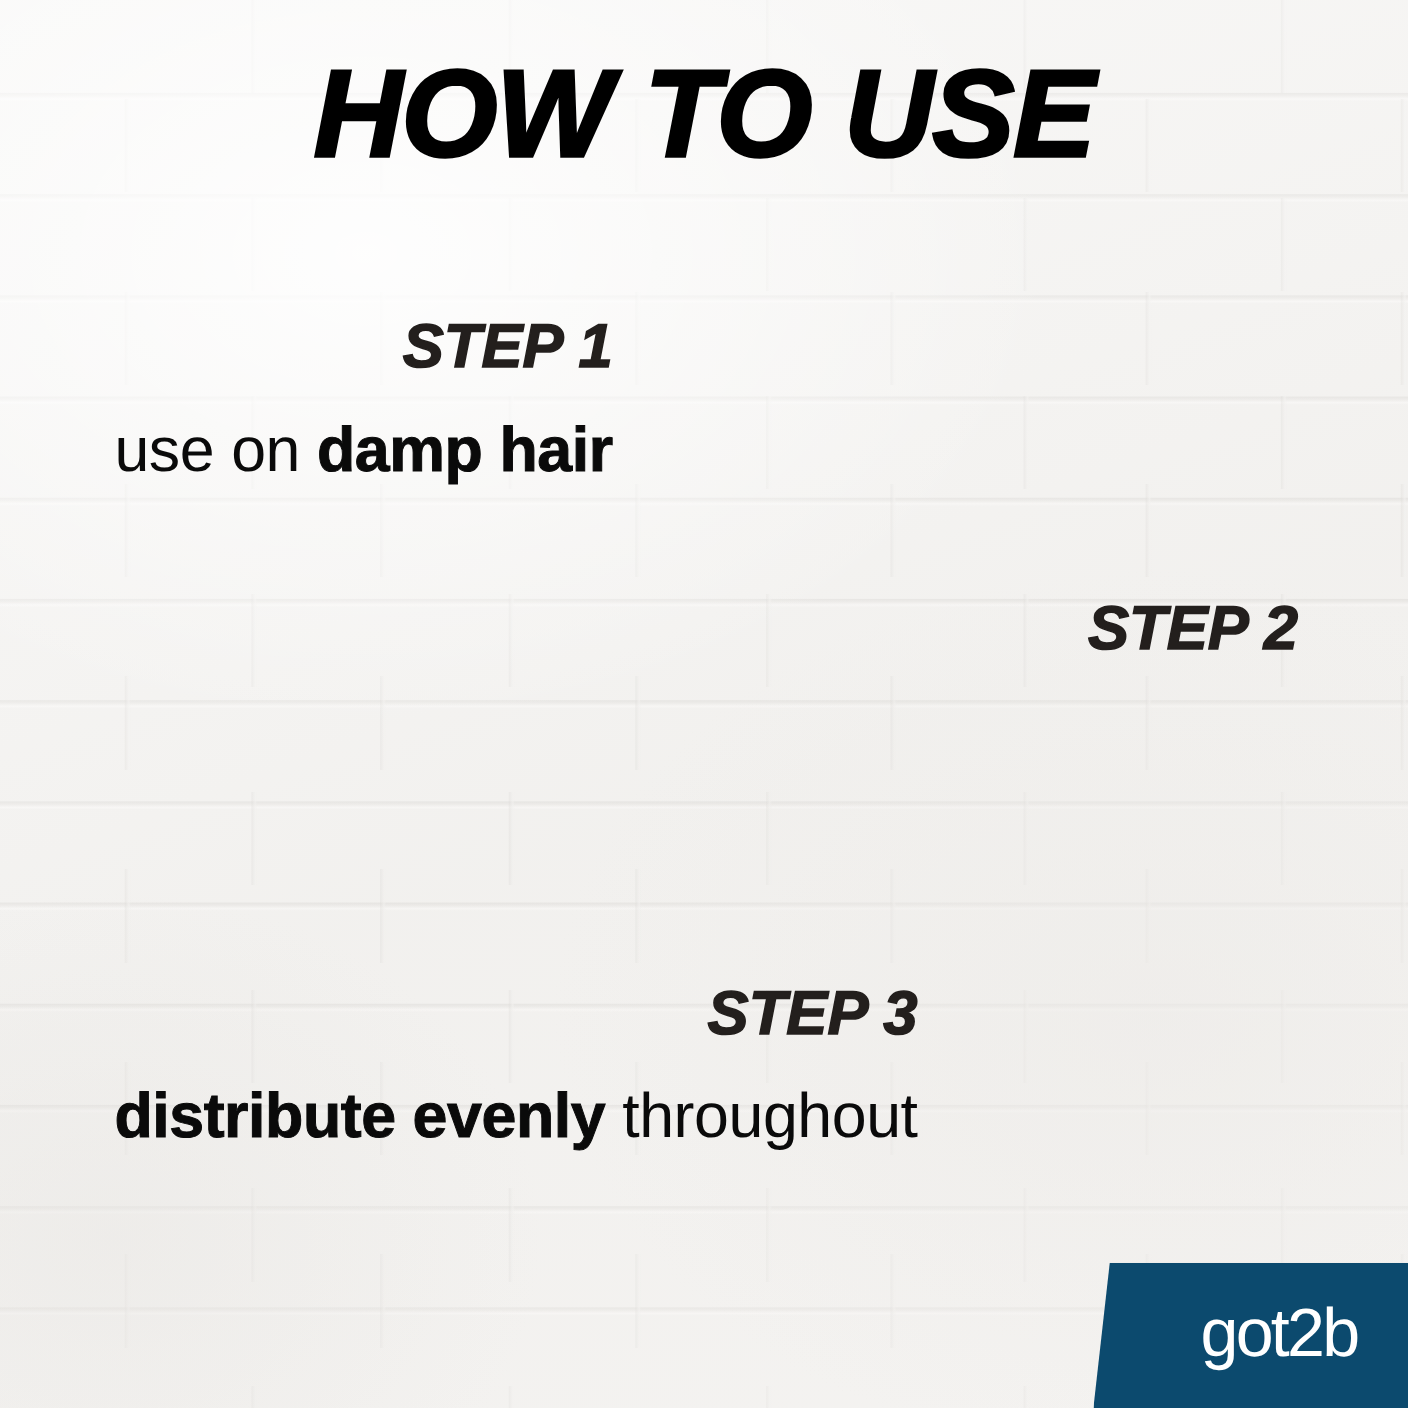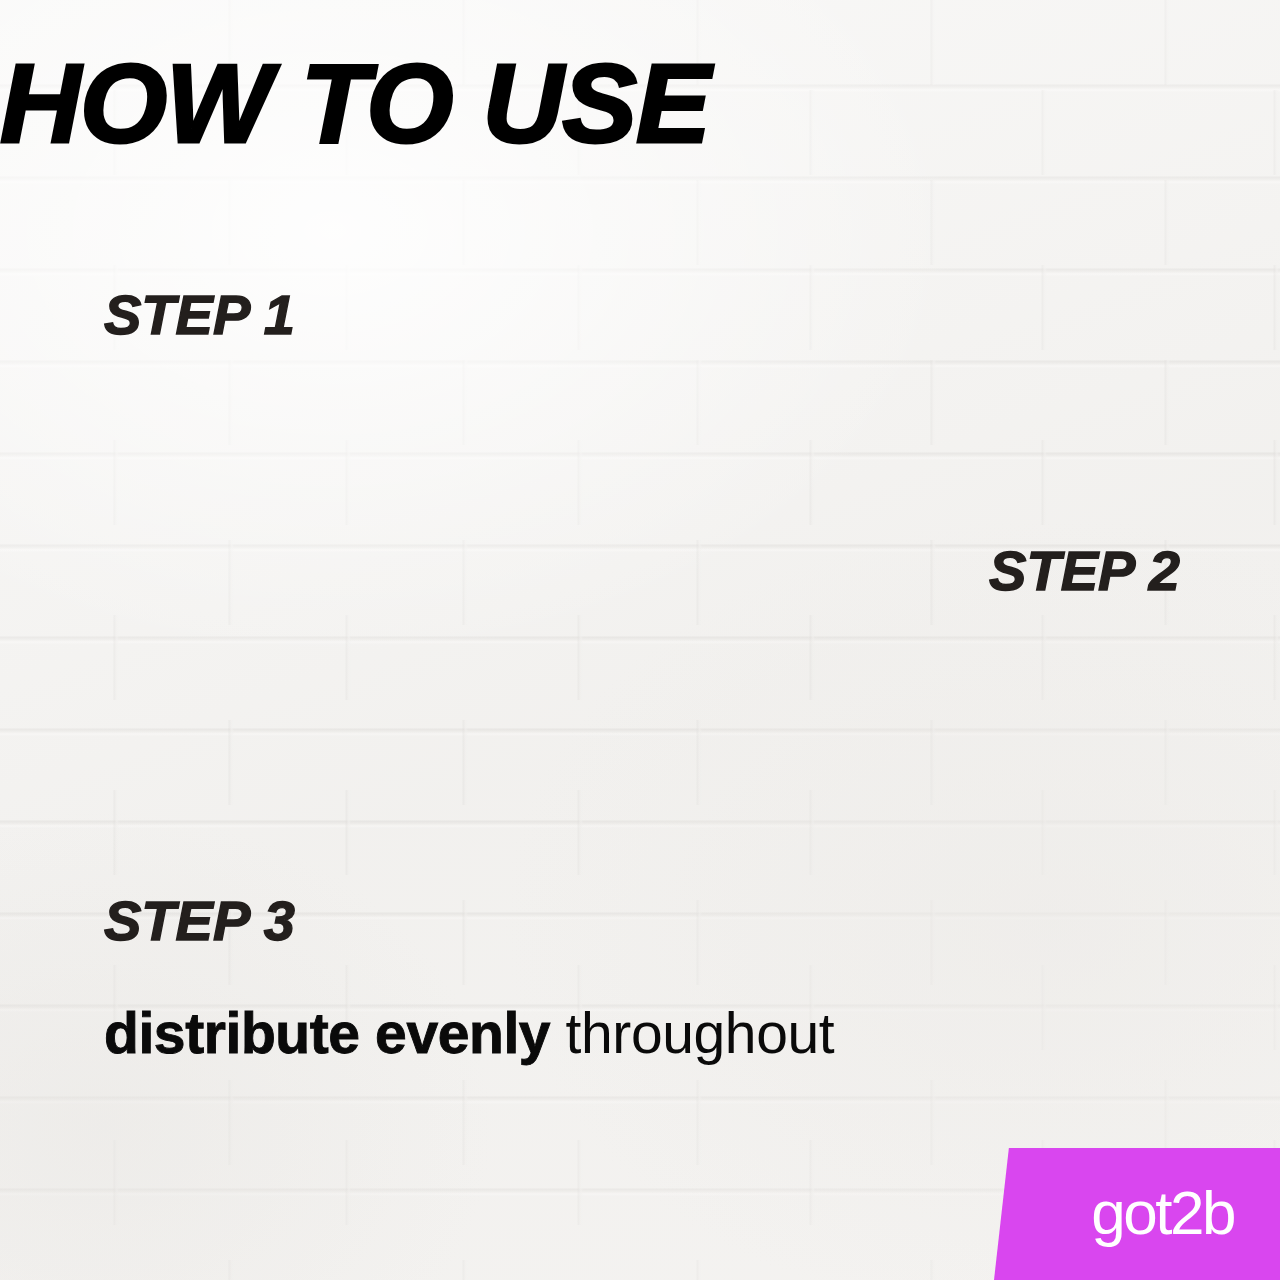--- a/index.html
+++ b/index.html
@@ -98,20 +98,21 @@
   .content {
     position: absolute;
     inset: 0;
   }
 
   .title {
     position: absolute;
     top: 48px;
     left: 0;
     width: 1280px;
+    text-align: center;
     font-family: "Liberation Sans", sans-serif;
     font-weight: 700;
     font-style: italic;
     font-size: 112px;
     line-height: 1;
     letter-spacing: -1px;
     color: #000000;
     -webkit-text-stroke: 3px #000000;
     white-space: nowrap;
   }
@@ -142,31 +143,31 @@
     font-weight: 700;
     -webkit-text-stroke: 0.9px #0a0a0a;
   }
 
   #step1 { left: 104px; top: 286px; text-align: right; }
   #step1 .step-body { margin-top: 26px; }
 
   #step2 { right: 100px; top: 542px; text-align: center; }
   #step2 .step-body { margin-top: 24px; }
 
-  #step3 { left: 104px; top: 892px; text-align: left; }
-  #step3 .step-body { margin-top: 44px; }
+  #step3 { left: 104px; top: 892px; text-align: right; }
+  #step3 .step-body { margin-top: 26px; }
 
   
   .logo {
     position: absolute;
     left: 994px;
     top: 1148px;
     width: 286px;
     height: 132px;
-    background: #d946ef;
+    background: #0c4a6e;
     clip-path: polygon(5.2% 0%, 100% 0%, 100% 100%, 0% 100%);
     display: flex;
     align-items: center;
     justify-content: flex-end;
     padding-right: 46px;
     box-sizing: border-box;
   }
   .logo-text {
     font-family: "Liberation Sans", sans-serif;
     font-weight: 400;
@@ -189,20 +190,21 @@
     <div class="wall-cols-b"></div>
     <div class="wall-grain"></div>
   </div>
 
   <div class="content">
 
     <div class="title">HOW TO USE</div>
 
     <div class="step" id="step1">
       <div class="step-head">STEP 1</div>
+      <div class="step-body"><span>use on </span><b>damp hair</b></div>
     </div>
 
     <div class="step" id="step2">
       <div class="step-head">STEP 2</div>
     </div>
 
     <div class="step" id="step3">
       <div class="step-head">STEP 3</div>
       <div class="step-body"><b>distribute evenly</b><span> throughout</span><br></div>
     </div>

